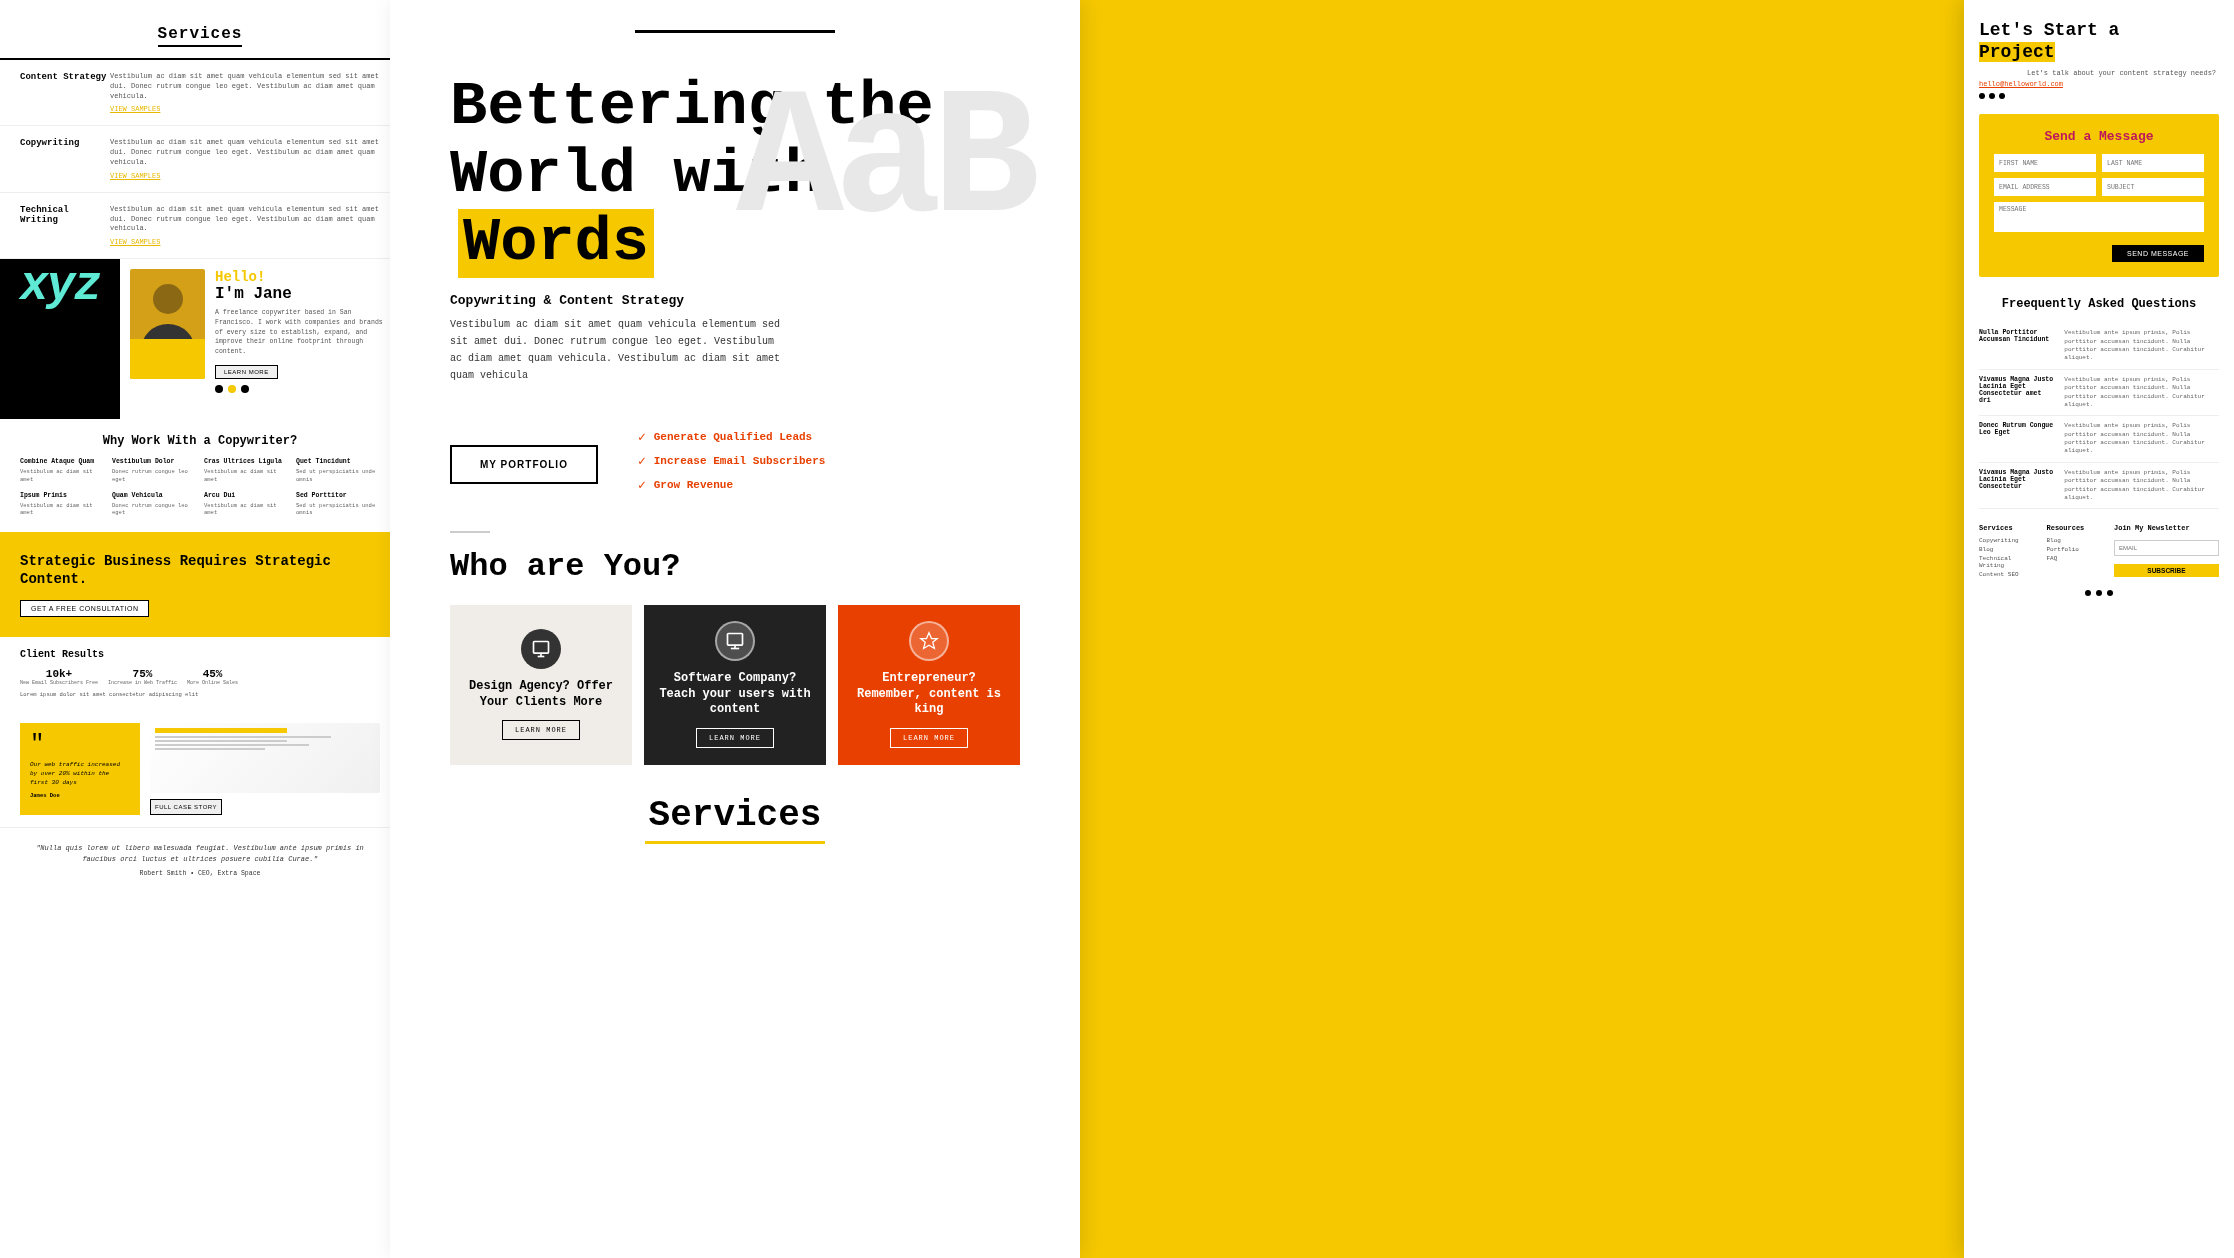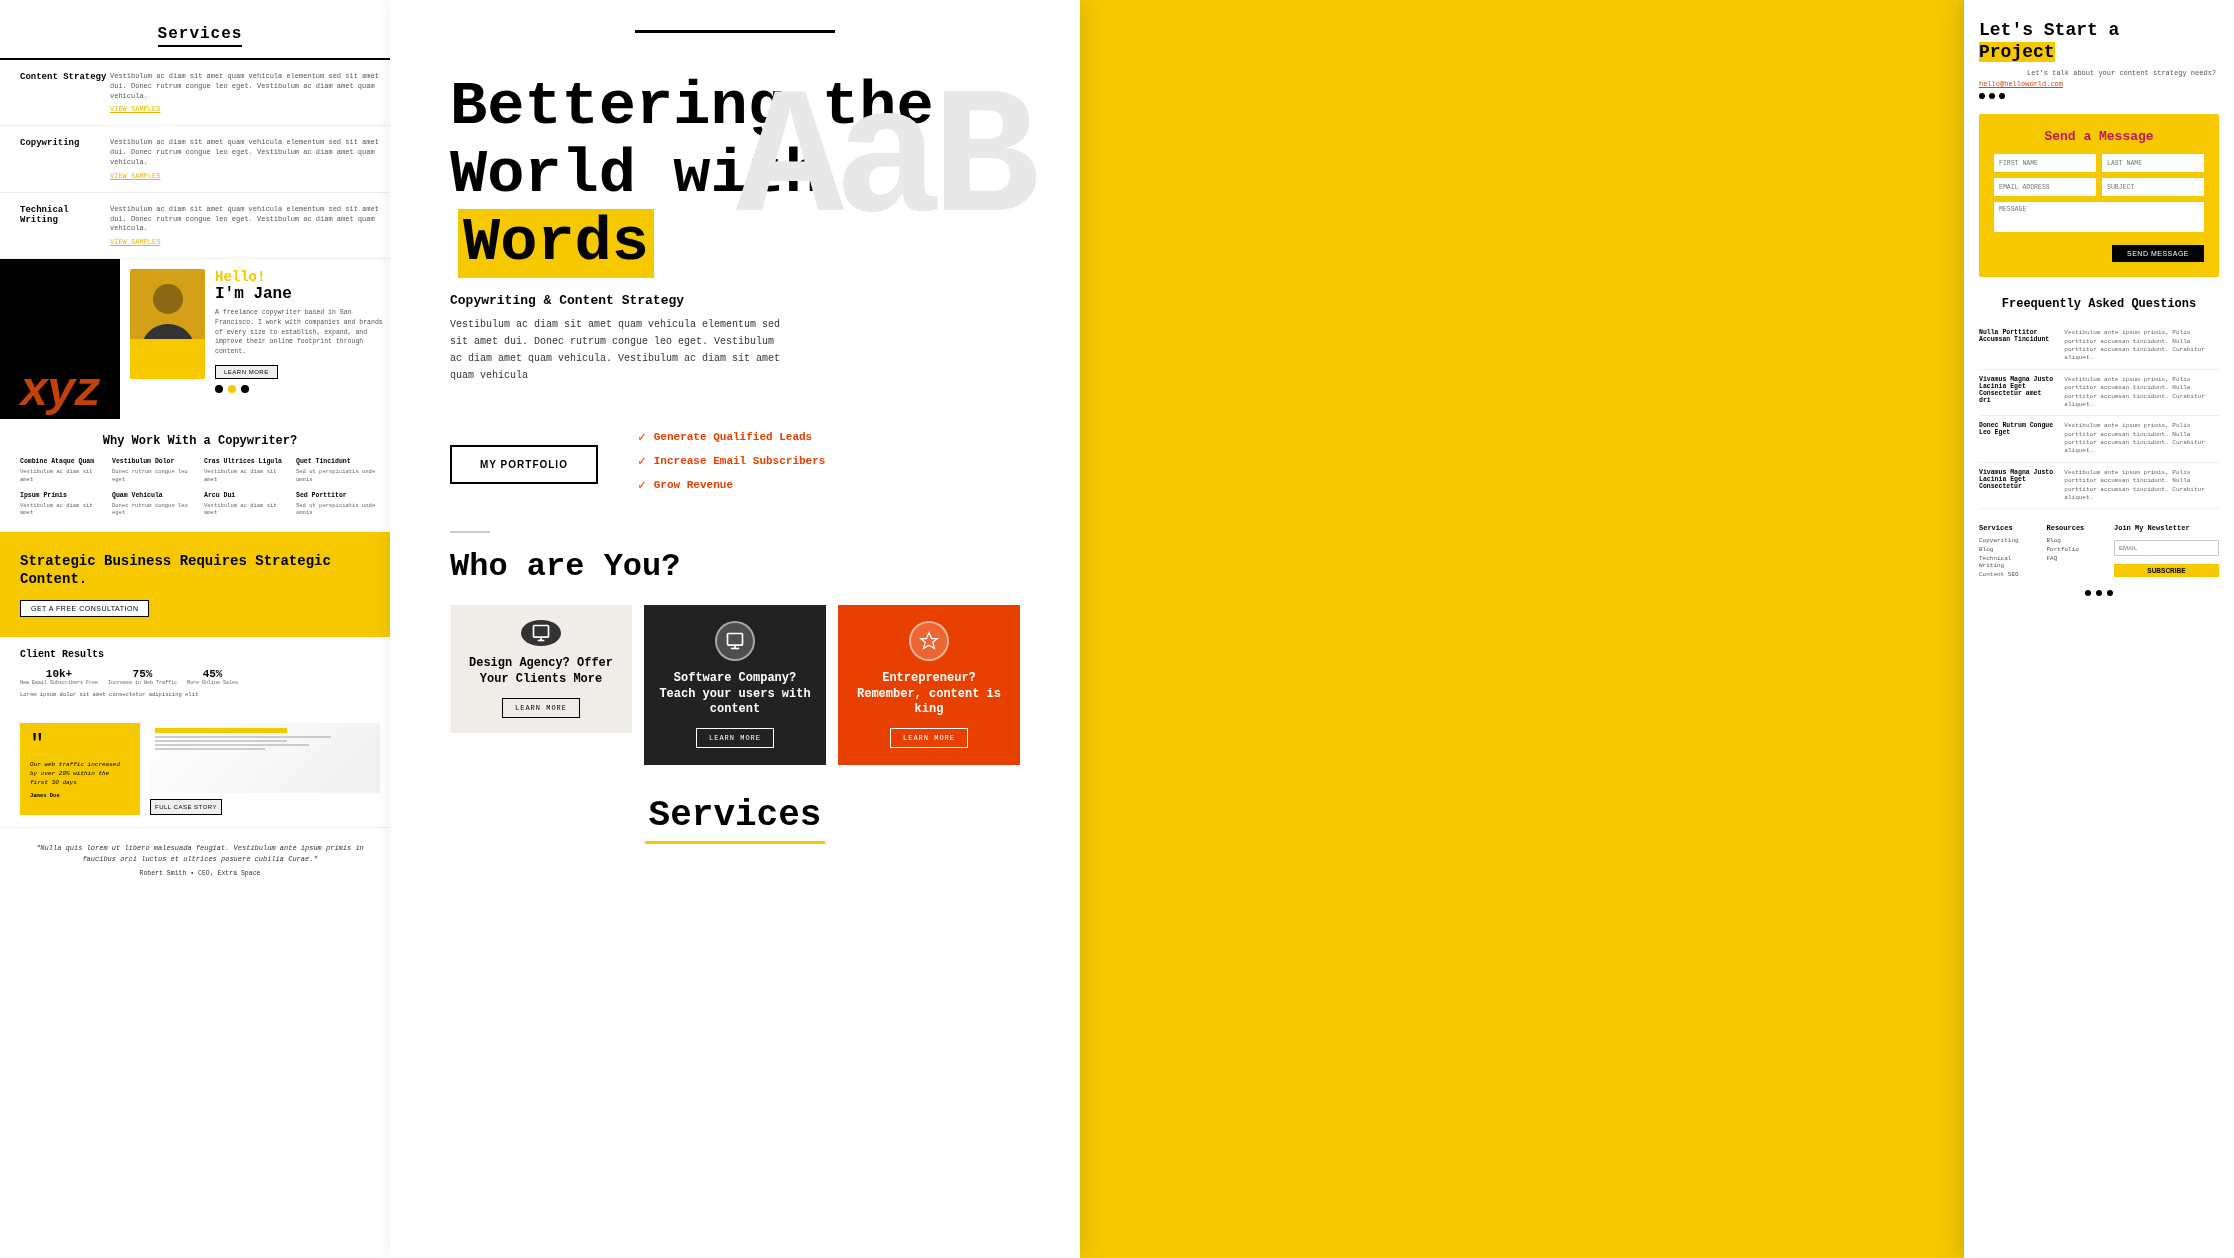--- a/index.html
+++ b/index.html
@@ -92,25 +92,25 @@
     
     .left-xyz-section {
       display: flex;
       height: 160px;
       background: #fff;
     }
     .left-xyz-black {
       width: 120px;
       background: #000;
       display: flex;
-      align-items: flex-end;
+      align-items: flex-start;
       justify-content: center;
       font-size: 48px;
       font-weight: 900;
-      color: #c2410c;
+      color: #5eead4;
       font-style: italic;
       letter-spacing: -2px;
     }
     .left-person-card {
       flex: 1;
       background: #fff;
       display: flex;
       padding: 10px;
       gap: 10px;
     }
@@ -491,21 +491,21 @@
       display: flex;
       gap: 12px;
     }
     .center-card {
       flex: 1;
       position: relative;
       overflow: hidden;
     }
     .center-card-design {
       background: #f0ede8;
-      height: 128px;
+      height: 160px;
       display: flex;
       flex-direction: column;
       align-items: center;
       justify-content: center;
       padding: 15px;
       text-align: center;
     }
     .center-card-software {
       background: #222;
       height: 160px;

